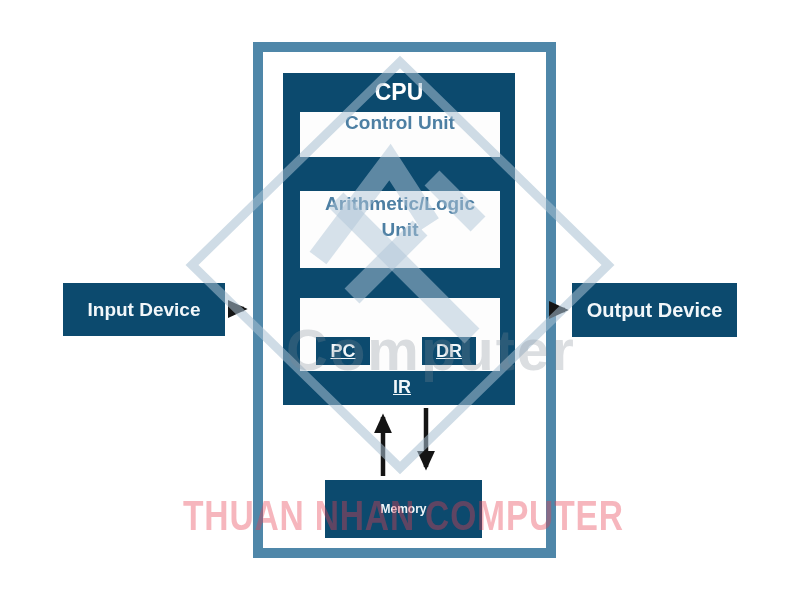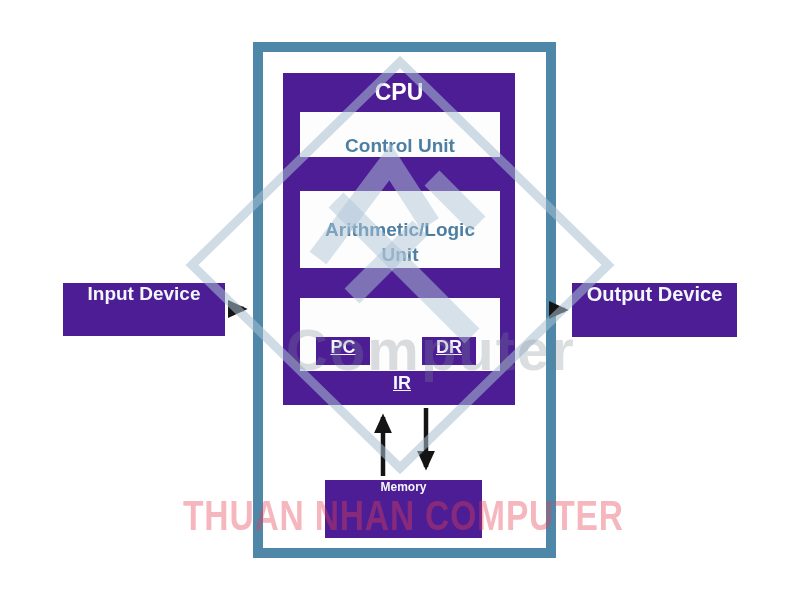--- a/index.html
+++ b/index.html
@@ -7,28 +7,28 @@
     position:relative; width:800px; height:600px; background:#ffffff;
     overflow:hidden; font-family:"Liberation Sans", sans-serif; font-weight:bold;
   }
   
   .outer-frame {
     position:absolute; left:253px; top:42px; width:283px; height:496px;
     border:10px solid #4f87a9; background:transparent; z-index:1;
   }
   
   .blue-box {
-    position:absolute; background:#4c1d95; color:#f2f7fa;
-    display:flex; justify-content:center;
+    position:absolute; background:#0c4a6e; color:#f2f7fa;
+    display:flex; align-items:center; justify-content:center;
     text-align:center; z-index:2;
   }
   
   .white-box {
     position:absolute; background:#fdfdfd; color:#4d7fa3;
-    display:flex; align-items:flex-end; justify-content:center;
+    display:flex; align-items:flex-start; justify-content:center;
     text-align:center; z-index:3;
   }
   .cpu-box    { left:283px; top:73px;  width:232px; height:332px; }
   .cpu-title  { position:absolute; left:283px; top:79px; width:232px; text-align:center;
                 color:#ffffff; font-size:23px; z-index:3; }
   .control-unit { left:300px; top:112px; width:200px; height:45px; font-size:19px; }
   .alu          { left:300px; top:191px; width:200px; height:77px; font-size:19px;
                   line-height:1.35; padding:0 14px; box-sizing:border-box; }
   .registers-box{ left:300px; top:298px; width:200px; height:73px; }
   .registers-title { position:absolute; left:300px; top:303px; width:200px;

